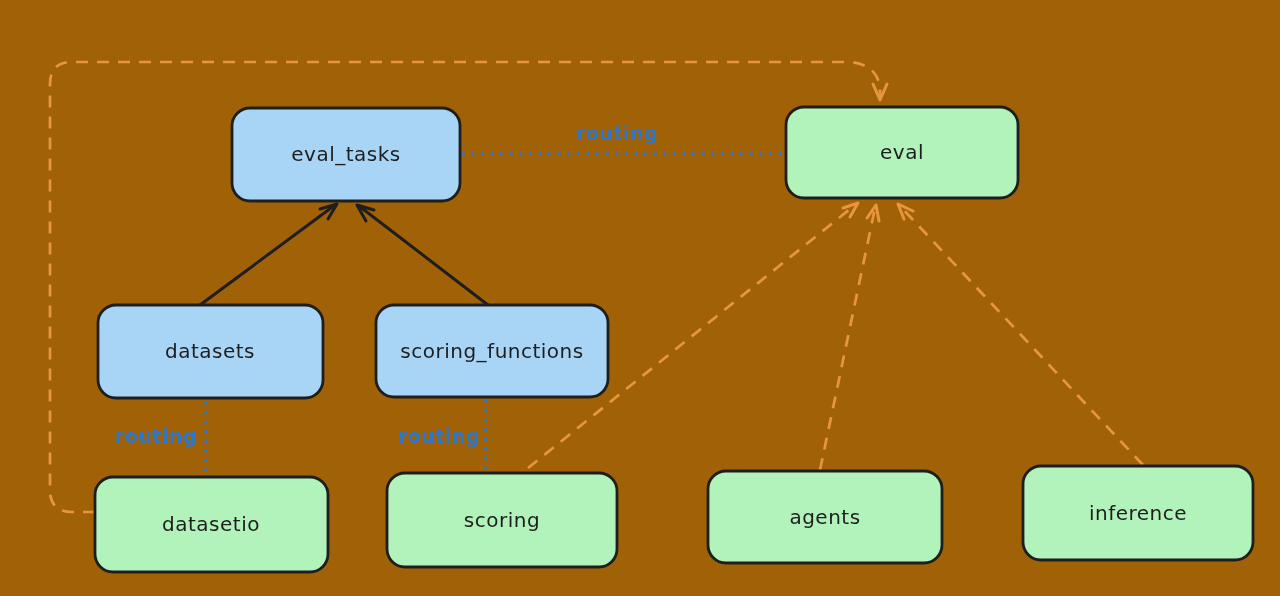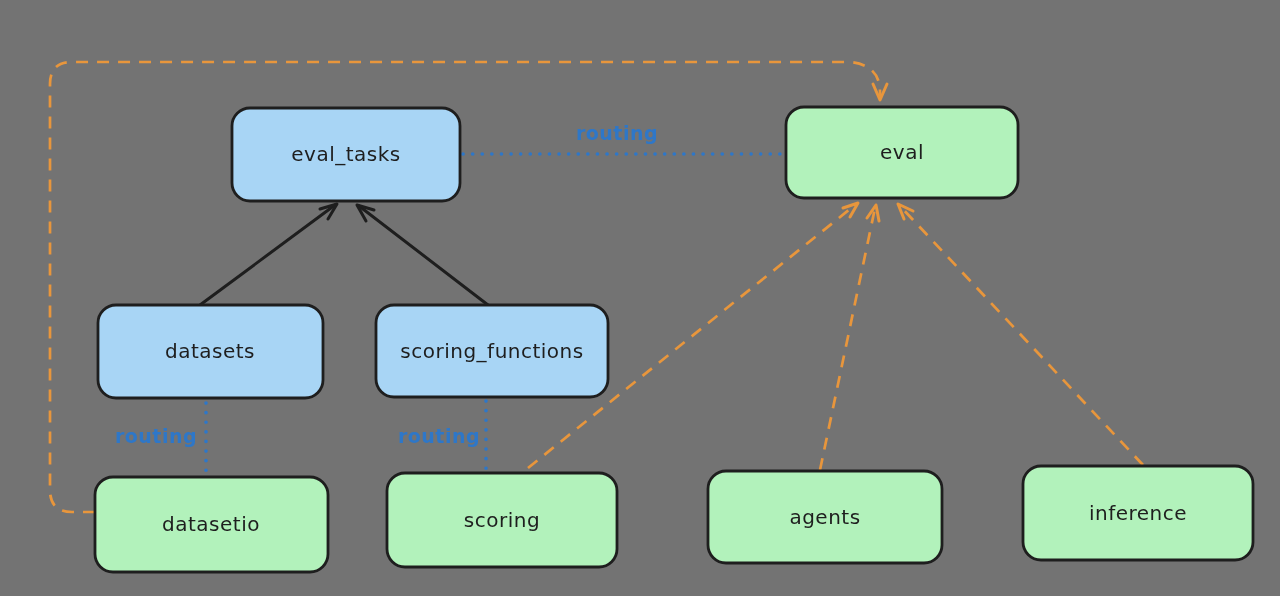--- a/index.html
+++ b/index.html
@@ -7,21 +7,21 @@
     padding: 0;
     background: #ffffff;
     width: 1280px;
     height: 596px;
     overflow: hidden;
   }
   .stage {
     position: relative;
     width: 1280px;
     height: 596px;
-    background: #737373;
+    background: #a16207;
   }
   svg {
     display: block;
     font-family: "DejaVu Sans", "Liberation Sans", sans-serif;
   }
   .node {
     stroke: #1e1e1e;
     stroke-width: 2.8;
   }
   .node-label {

